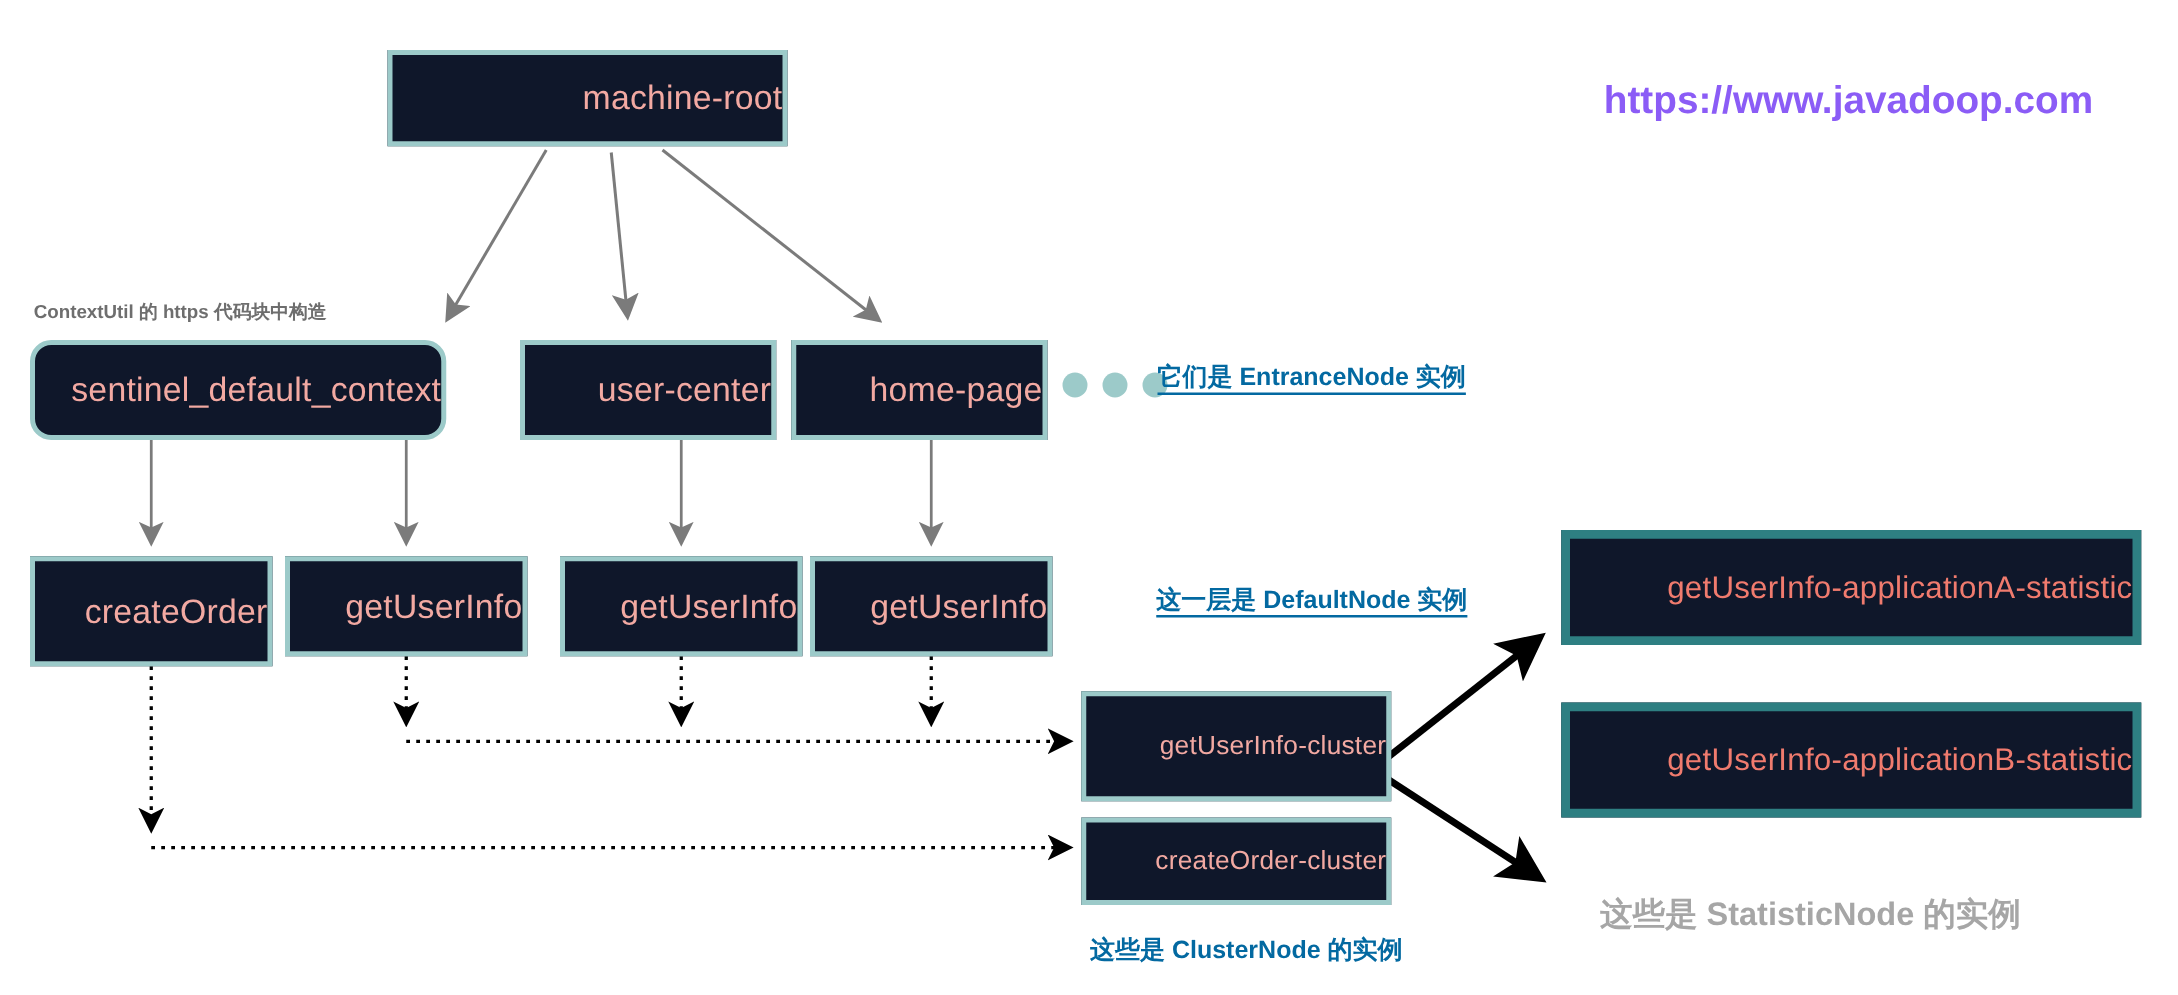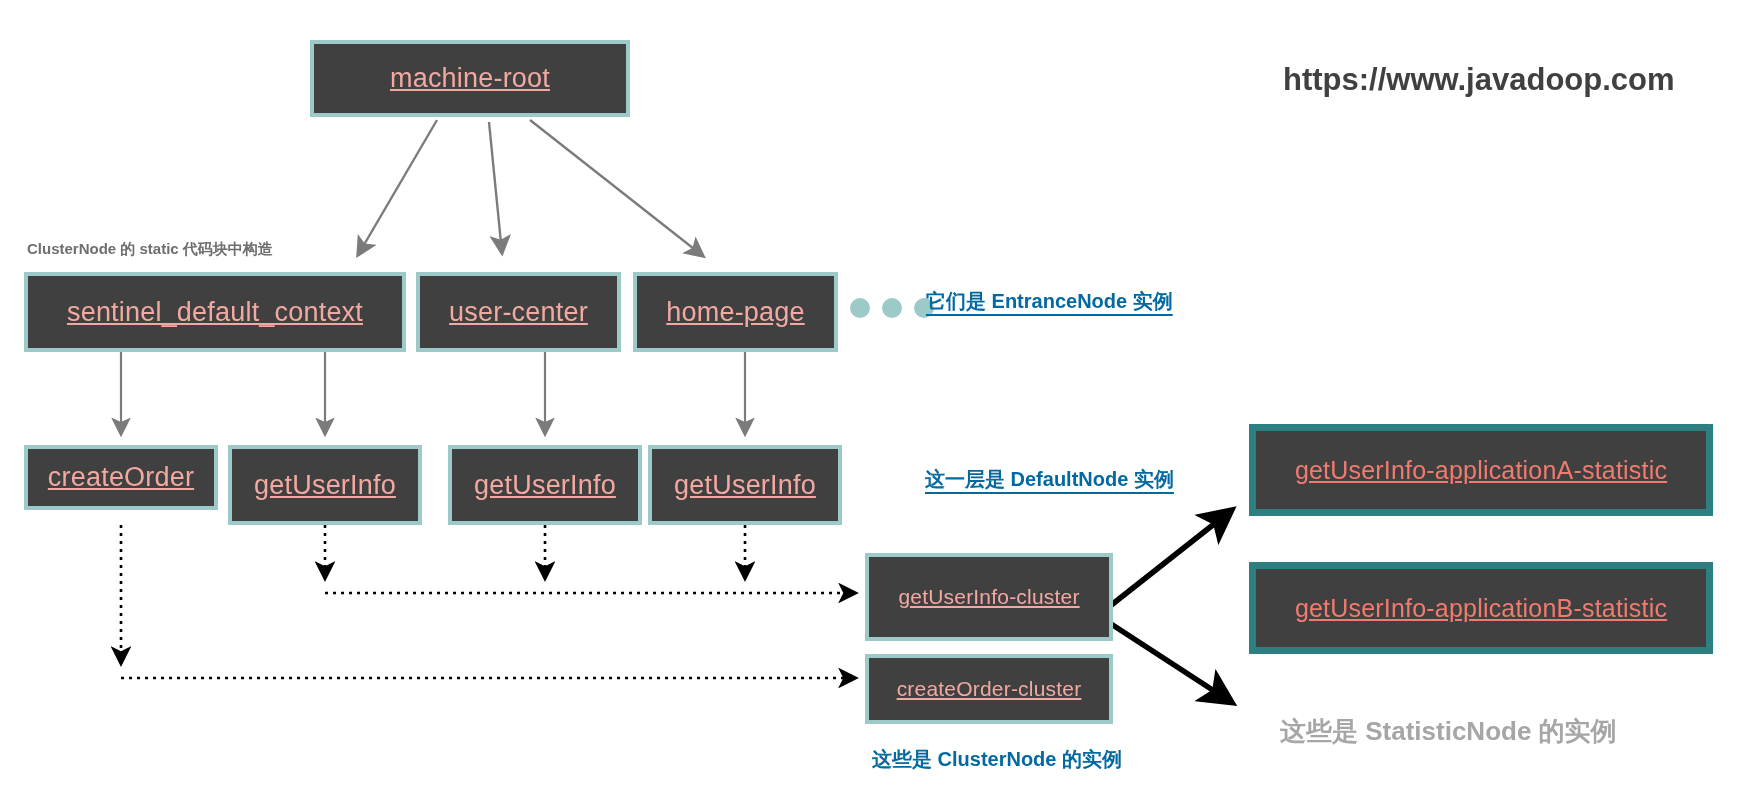--- a/index.html
+++ b/index.html
@@ -21,31 +21,30 @@
     position: absolute;
     left: 0;
     top: 0;
     width: 1742px;
     height: 796px;
     pointer-events: none;
   }
   .node {
     position: absolute;
     box-sizing: border-box;
-    background: #404040;
+    background: #0f172a;
     border: 4px solid #9ccac9;
     color: #f2a9a2;
     display: flex;
     align-items: center;
-    justify-content: center;
+    justify-content: flex-end;
     font-weight: 400;
     letter-spacing: 0.2px;
     white-space: nowrap;
     z-index: 3;
-    text-decoration: underline;
   }
   .node.statistic {
     border: 7px solid #2e7f82;
     color: #f07b6e;
   }
   .label {
     position: absolute;
     color: #0369a1;
     font-weight: bold;
     white-space: nowrap;
@@ -56,21 +55,21 @@
     text-underline-offset: 6px;
   }
   .label.dark {
     color: #6e6e6e;
   }
   .label.big {
     color: #a6a6a6;
   }
   .watermark {
     position: absolute;
-    color: #404040;
+    color: #8b5cf6;
     font-weight: bold;
     font-size: 31px;
     white-space: nowrap;
     z-index: 2;
   }
   .dots {
     position: absolute;
     display: flex;
     gap: 12px;
     align-items: center;
@@ -131,41 +130,41 @@
       <line x1="1105" y1="620" x2="1228" y2="700" marker-end="url(#arrow-black-big)"></line>
     </g>
   </svg>
 
   <div class="watermark" style="left:1283px; top:62px;">https://www.javadoop.com</div>
 
   <div class="node" style="left:310px; top:40px; width:320px; height:77px; font-size:27px;">
     <span>machine-root</span>
   </div>
 
-  <div class="label dark" style="left:27px; top:240px; font-size:15px;">ClusterNode 的 static 代码块中构造</div>
+  <div class="label dark" style="left:27px; top:240px; font-size:15px;">ContextUtil 的 https 代码块中构造</div>
 
-  <div class="node" style="left:24px; top:272px; width:382px; height:80px; font-size:27px;">
+  <div class="node" style="left:24px; top:272px; width:333px; height:80px; font-size:27px;border-radius:17px;">
     <span>sentinel_default_context</span>
   </div>
   <div class="node" style="left:416px; top:272px; width:205px; height:80px; font-size:27px;">
     <span>user-center</span>
   </div>
   <div class="node" style="left:633px; top:272px; width:205px; height:80px; font-size:27px;">
     <span>home-page</span>
   </div>
 
   <div class="dots" style="left:850px; top:298px;">
     <span></span>
     <span></span>
     <span></span>
   </div>
 
   <div class="label underlined" style="left:926px; top:288px; font-size:20px;">它们是 EntranceNode 实例</div>
 
-  <div class="node" style="left:24px; top:445px; width:194px; height:65px; font-size:27px;">
+  <div class="node" style="left:24px; top:445px; width:194px; height:88px; font-size:27px;">
     <span>createOrder</span>
   </div>
   <div class="node" style="left:228px; top:445px; width:194px; height:80px; font-size:27px;">
     <span>getUserInfo</span>
   </div>
   <div class="node" style="left:448px; top:445px; width:194px; height:80px; font-size:27px;">
     <span>getUserInfo</span>
   </div>
   <div class="node" style="left:648px; top:445px; width:194px; height:80px; font-size:27px;">
     <span>getUserInfo</span>

